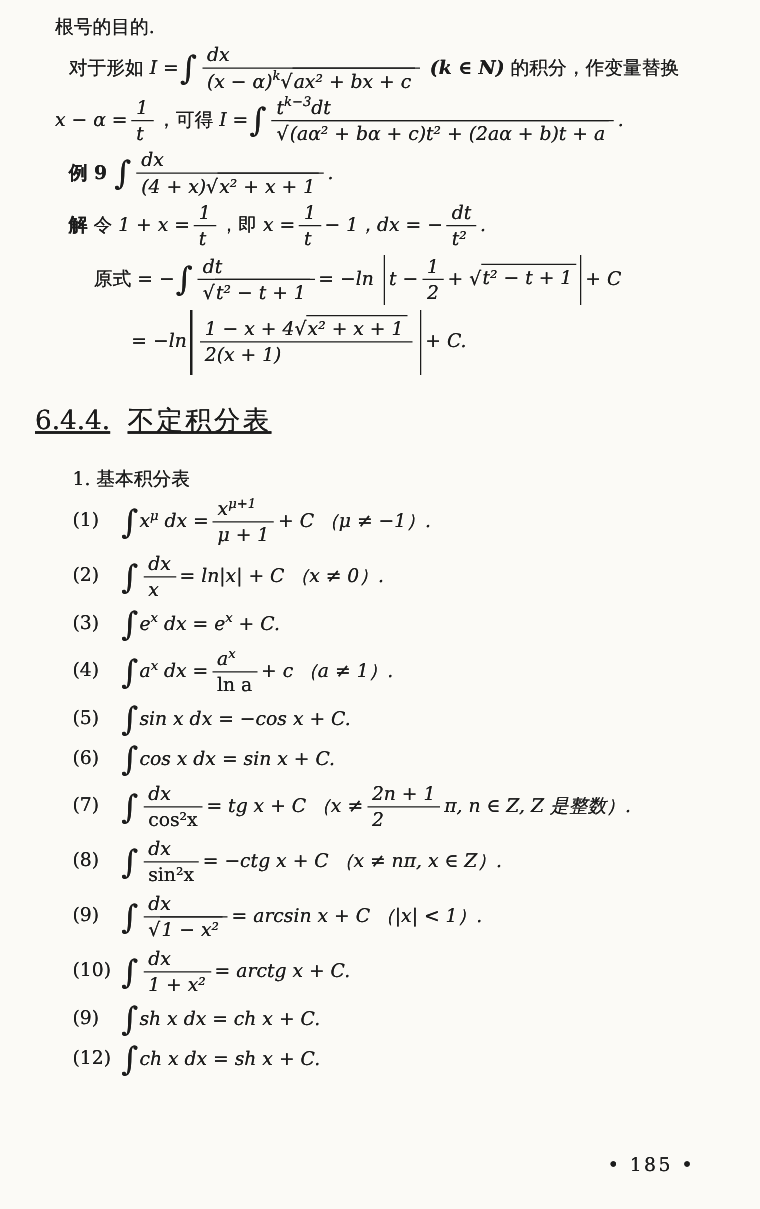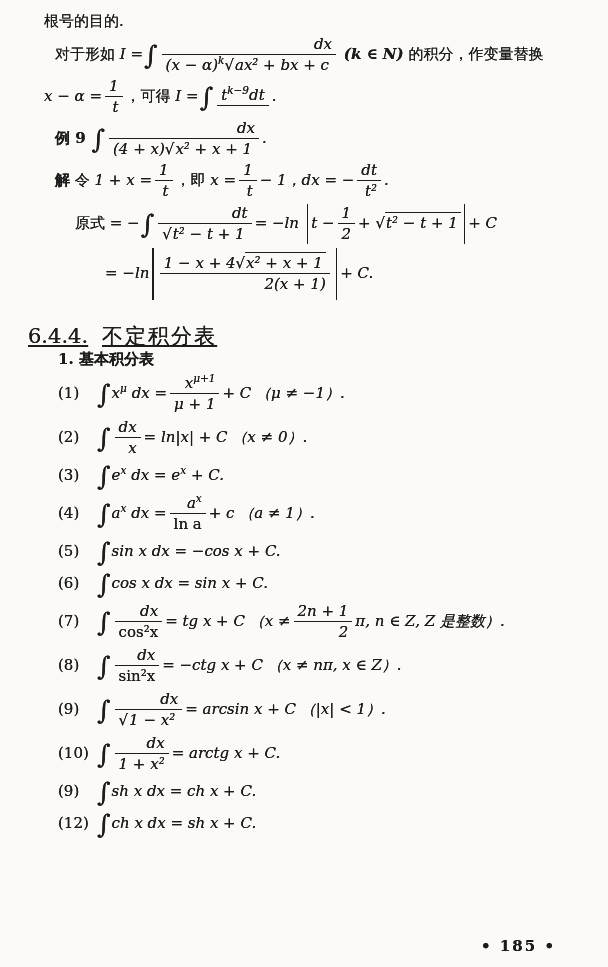--- a/index.html
+++ b/index.html
@@ -18,62 +18,62 @@
   .ind2 { margin-left: 47px; }
   .ind3 { margin-left: 77px; }
   .cn { font-style: normal; }
   .math { font-style: italic; }
   .b { font-weight: bold; }
   .int {
     font-style: normal; font-size: 26px; line-height: 1;
     display: inline-block; vertical-align: middle; margin: 0 1px;
   }
   .frac {
-    display: inline-block; vertical-align: middle; text-align: right;
+    display: inline-block; vertical-align: middle; text-align: left;
     margin: 0 3px; line-height: 1.1;
   }
   .frac .num { display: block; padding: 0 4px 2px; border-bottom: 1.4px solid #1c1c1c; }
   .frac .den { display: block; padding: 2px 4px 0; }
   sup.e { font-size: 10.5px; line-height: 0; }
   .sq { font-style: normal; }
   .rd { border-top: 1.4px solid #1c1c1c; padding: 1px 3px 0 1px; }
   .vbar {
     display: inline-block; width: 1.4px; height: 40px; background: #1c1c1c;
     vertical-align: middle; margin: 0 3px;
   }
   .vbar.tall { height: 52px; }
   .heading { font-size: 21px; margin: 22px 0 0 0; letter-spacing: 2px; text-decoration: underline; }
   .heading .sec-no { letter-spacing: 0; margin-right: 14px; }
-  .subheading { font-weight: bold; margin: 0 0 4px 30px; }
+  .subheading { font-weight: normal; margin: 24px 0 4px 30px; }
   .item { margin: 6px 0 6px 30px; line-height: 1.25; }
   .item .no { display: inline-block; min-width: 38px; font-style: normal; }
   .pageno {
-    position: absolute; right: 52px; bottom: 12px;
-    font-weight: bold; letter-spacing: 2px;
+    position: absolute; right: 52px; bottom: 26px;
+    font-weight: normal; letter-spacing: 2px;
   }
 </style>
 </head>
 <body>
 
 <div class="pg">
 
   <div class="row ind0">
     <span class="cn">根号的目的.</span>
   </div>
 
   <div class="row ind1">
     <span class="cn">对于形如</span>
     <span class="math">I =</span><span class="int">∫</span><span class="frac"><span class="num math">dx</span><span class="den"><span class="math">(x − α)</span><sup class="e math">k</sup><span class="sq">√</span><span class="rd math">ax² + bx + c</span></span></span>
     <span class="math b">(k ∈ N)</span>
     <span class="cn">的积分，作变量替换</span>
   </div>
 
   <div class="row ind0">
     <span class="math">x − α =</span><span class="frac"><span class="num math">1</span><span class="den math">t</span></span><span class="cn">，可得</span>
-    <span class="math">I =</span><span class="int">∫</span><span class="frac"><span class="num"><span class="math">t</span><sup class="e math">k−9</sup><span class="math">dt</span></span></span><span class="math">.</span>
+    <span class="math">I =</span><span class="int">∫</span><span class="frac"><span class="num"><span class="math">t</span><sup class="e math">k−3</sup><span class="math">dt</span></span><span class="den"><span class="sq">√</span><span class="rd math">(aα² + bα + c)t² + (2aα + b)t + a</span></span></span><span class="math">.</span>
   </div>
 
   <div class="row ind1">
     <span class="cn b">例 9</span>
     <span class="int">∫</span><span class="frac"><span class="num math">dx</span><span class="den"><span class="math">(4 + x)</span><span class="sq">√</span><span class="rd math">x² + x + 1</span></span></span><span class="math">.</span>
   </div>
 
   <div class="row ind1">
     <span class="cn b">解</span>
     <span class="cn">令</span>

